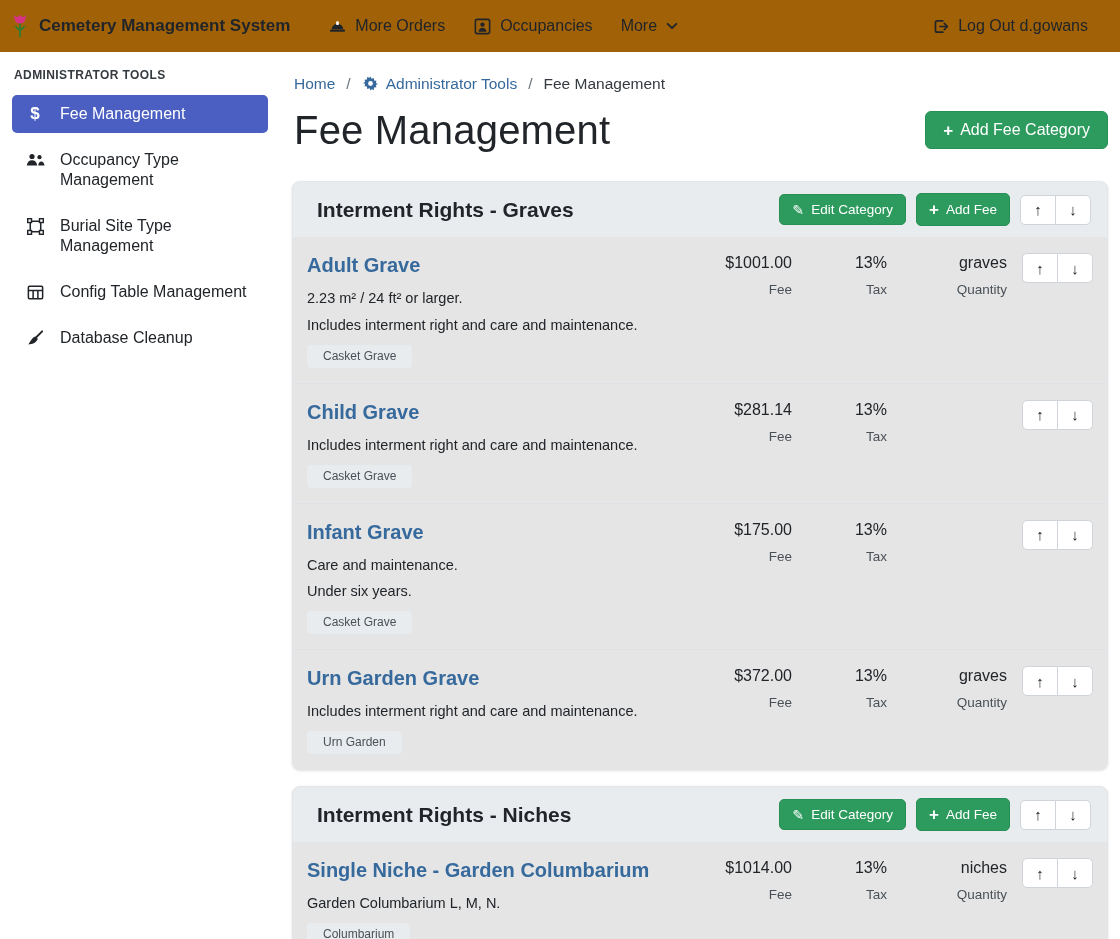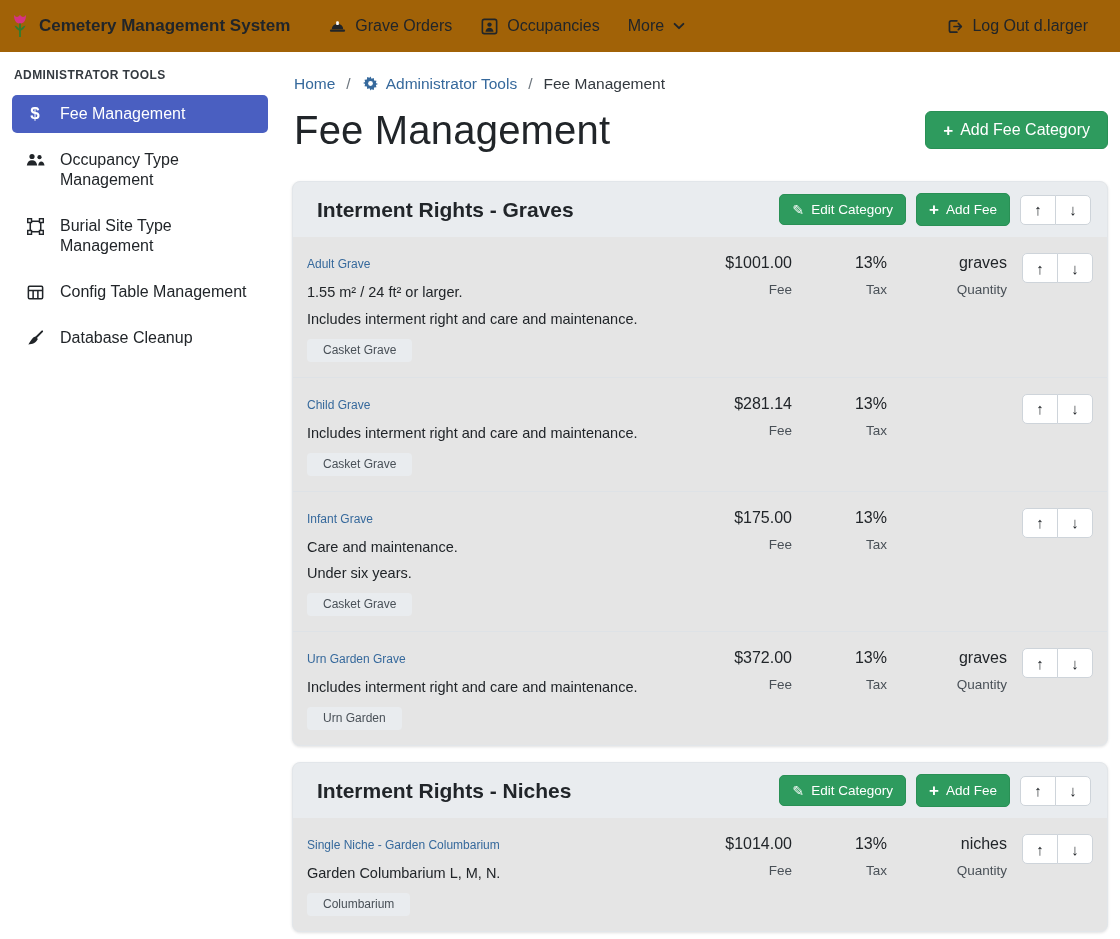--- a/index.html
+++ b/index.html
@@ -44,21 +44,21 @@
   .btn-group .btn-arrow:last-child { border-radius: 0 5px 5px 0; margin-left: -1px; }
   
   .card { border: 1px solid #e2e6ea; border-radius: 8px; box-shadow: 0 1px 3px rgba(0,0,0,.12); margin-bottom: 16px; background: #e5e5e5; overflow: hidden; }
   .card-header { background: #e9ecef; display: flex; justify-content: space-between; align-items: center; padding: 11px 16px 11px 24px; }
   .cat-title { font-size: 21px; font-weight: 700; }
   .header-actions { display: flex; align-items: center; gap: 10px; }
   
   .fee-row { display: flex; padding: 16px 14px 15px; }
   .fee-row + .fee-row { border-top: 1px solid #dee2e6; }
   .fee-main { flex: 1; padding-right: 8px; }
-  .fee-name { color: #36699c; font-weight: 400; font-size: 12px; cursor: pointer; display: inline-block; margin-bottom: 3px; text-decoration: none; }
+  .fee-name { color: #36699c; font-weight: 700; font-size: 20px; cursor: pointer; display: inline-block; margin-bottom: 3px; text-decoration: none; }
   .fee-desc { font-size: 14.5px; margin-top: 8px; }
   .badge { display: inline-block; background: #e9ecef; color: #495057; font-size: 12px; padding: 4px 16px; border-radius: 4px; margin-top: 11px; }
   .num-col { width: 110px; flex: none; text-align: right; }
   .num-col.tax { width: 95px; }
   .num-col.qty { width: 120px; }
   .num-val { font-size: 16px; }
   .num-sub { font-size: 13.5px; color: #495057; margin-top: 9px; }
   .row-arrows { width: 86px; flex: none; display: flex; justify-content: flex-end; align-items: flex-start; }
   .ghost { visibility: hidden; }
   svg { display: block; }
@@ -80,21 +80,21 @@
   </div>
 
   <a class="nav-link">
     <span class="n-icon">
       <svg width="19" height="19" viewBox="0 0 20 20">
         <path d="M4 13 a6 6 0 0 1 12 0 Z" fill="currentColor"></path>
         <rect x="2" y="13.2" width="16" height="2.4" rx="1.2" fill="currentColor"></rect>
         <rect x="8.6" y="4.5" width="2.8" height="4" rx="1" fill="#f8f9fa"></rect>
       </svg>
     </span>
-    <span>Grave Orders</span>
+    <span>More Orders</span>
   </a>
 
   <a class="nav-link">
     <span class="n-icon">
       <svg width="19" height="19" viewBox="0 0 20 20">
         <rect x="2.5" y="2.5" width="15" height="15" rx="2" fill="none" stroke="currentColor" stroke-width="1.7"></rect>
         <circle cx="10" cy="8" r="2.3" fill="currentColor"></circle>
         <path d="M5.7 15.5 c.5-2.8 2.1-4.2 4.3-4.2 s3.8 1.4 4.3 4.2 Z" fill="currentColor"></path>
       </svg>
     </span>
@@ -111,21 +111,21 @@
   </a>
 
   <a class="nav-link nav-right">
     <span class="n-icon">
       <svg width="19" height="19" viewBox="0 0 20 20">
         <path d="M12.5 4 H6.5 A1.8 1.8 0 0 0 4.7 5.8 V14.2 A1.8 1.8 0 0 0 6.5 16 H12.5" fill="none" stroke="currentColor" stroke-width="1.8" stroke-linecap="round"></path>
         <path d="M9.5 10 H17" stroke="currentColor" stroke-width="1.8" stroke-linecap="round"></path>
         <path d="M14 6.8 L17.2 10 L14 13.2" fill="none" stroke="currentColor" stroke-width="1.8" stroke-linecap="round" stroke-linejoin="round"></path>
       </svg>
     </span>
-    <span>Log Out d.larger</span>
+    <span>Log Out d.gowans</span>
   </a>
 </header>
 
 <div class="layout">
 
   <aside class="sidebar">
     <div class="sidebar-heading">ADMINISTRATOR TOOLS</div>
 
     <div class="side-item active">
       <span class="s-icon dollar-glyph">$</span>
@@ -224,21 +224,21 @@
           <button class="btn-arrow">
             <span>↓</span>
           </button>
         </div>
       </div>
     </div>
     <div class="fees">
   <div class="fee-row">
     <div class="fee-main">
       <a class="fee-name">Adult Grave</a>
-      <div class="fee-desc desc1">1.55 m² / 24 ft² or larger.</div>
+      <div class="fee-desc desc1">2.23 m² / 24 ft² or larger.</div>
       <div class="fee-desc desc2">Includes interment right and care and maintenance.</div>
       <div><span class="badge">Casket Grave</span></div>
     </div>
     <div class="num-col fee">
       <div class="num-val fee-val">$1001.00</div>
       <div class="num-sub">Fee</div>
     </div>
     <div class="num-col tax">
       <div class="num-val tax-val">13%</div>
       <div class="num-sub">Tax</div>

